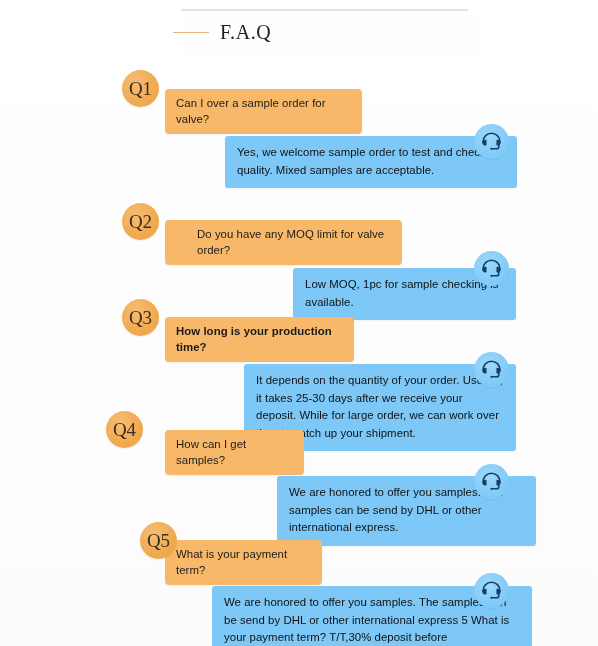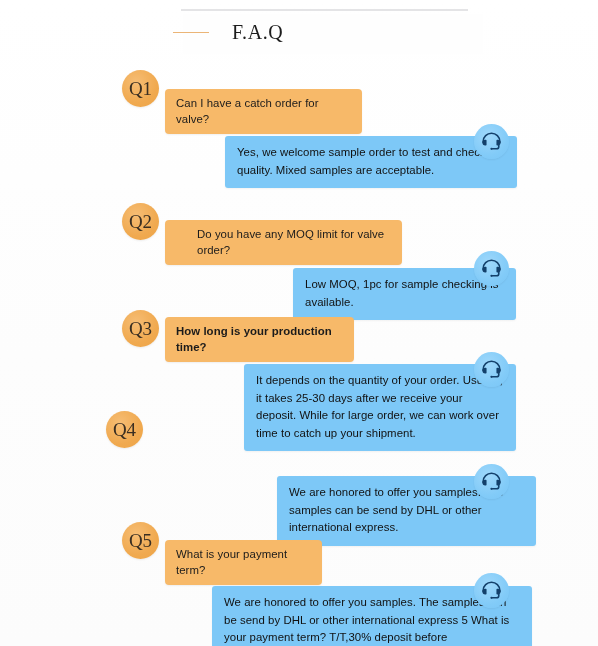--- a/index.html
+++ b/index.html
@@ -64,21 +64,21 @@
     background: #fefefe;
   }
 
   
   .header {
     position: absolute;
     left: 173px;
     top: 22px;
     display: flex;
     align-items: center;
-    gap: 23px;
+    gap: 11px;
   }
   .header-dash {
     width: 36px;
     height: 1px;
     background: #e8a85f;
     opacity: .85;
   }
   .header-title {
     font-family: "Liberation Serif", serif;
     font-size: 20px;
@@ -170,21 +170,21 @@
     <span class="header-dash"></span>
     <span class="header-title">F.A.Q</span>
   </div>
 
   <div class="qa-list">
 
     <div class="q-badge" style="left:122px; top:70px;">
       <span>Q1</span>
     </div>
     <div class="bubble-q" style="left:165px; top:89px; width:175px;">
-      <span>Can I have a catch order for valve?</span>
+      <span>Can I over a sample order for valve?</span>
     </div>
 
     <div class="bubble-a" style="left:181px; top:136px; width:268px;">
       <span>Yes, we welcome sample order to test and check quality. Mixed samples are acceptable.</span>
     </div>
     <div class="avatar" style="left:474px; top:124px;">
       <svg width="25" height="25" viewBox="0 0 24 24" fill="none" stroke="#13406b" stroke-width="1.5" stroke-linecap="round" stroke-linejoin="round">
         <path d="M4 13v-1a8 8 0 0 1 16 0v1"></path>
         <path d="M4 13a2 2 0 0 0 2 2h.5V11H6a2 2 0 0 0-2 2z" fill="#13406b"></path>
         <path d="M20 13a2 2 0 0 1-2 2h-.5V11H18a2 2 0 0 1 2 2z" fill="#13406b"></path>
@@ -206,21 +206,21 @@
     <div class="avatar" style="left:474px; top:251px;">
       <svg width="25" height="25" viewBox="0 0 24 24" fill="none" stroke="#13406b" stroke-width="1.5" stroke-linecap="round" stroke-linejoin="round">
         <path d="M4 13v-1a8 8 0 0 1 16 0v1"></path>
         <path d="M4 13a2 2 0 0 0 2 2h.5V11H6a2 2 0 0 0-2 2z" fill="#13406b"></path>
         <path d="M20 13a2 2 0 0 1-2 2h-.5V11H18a2 2 0 0 1 2 2z" fill="#13406b"></path>
         <path d="M19 15.5v1.2a2.3 2.3 0 0 1-2.3 2.3H13"></path>
         <circle cx="12" cy="19" r="1.1" fill="#13406b" stroke="none"></circle>
       </svg>
     </div>
 
-    <div class="q-badge" style="left:122px; top:310px;">
+    <div class="q-badge" style="left:122px; top:299px;">
       <span>Q3</span>
     </div>
     <div class="bubble-q" style="left:165px; top:317px; width:167px;font-weight:bold;">
       <span>How long is your production time?</span>
     </div>
 
     <div class="bubble-a" style="left:200px; top:364px; width:248px;">
       <span>It depends on the quantity of your order. Usually, it takes 25-30 days after we receive your deposit. While for large order, we can work over time to catch up your shipment.</span>
     </div>
     <div class="avatar" style="left:474px; top:352px;">
@@ -229,35 +229,38 @@
         <path d="M4 13a2 2 0 0 0 2 2h.5V11H6a2 2 0 0 0-2 2z" fill="#13406b"></path>
         <path d="M20 13a2 2 0 0 1-2 2h-.5V11H18a2 2 0 0 1 2 2z" fill="#13406b"></path>
         <path d="M19 15.5v1.2a2.3 2.3 0 0 1-2.3 2.3H13"></path>
         <circle cx="12" cy="19" r="1.1" fill="#13406b" stroke="none"></circle>
       </svg>
     </div>
 
     <div class="q-badge" style="left:106px; top:411px;">
       <span>Q4</span>
     </div>
+    <div class="bubble-q" style="left:165px; top:430px; width:117px;">
+      <span>How can I get samples?</span>
+    </div>
 
     <div class="bubble-a" style="left:233px; top:476px; width:235px;">
       <span>We are honored to offer you samples. The samples can be send by DHL or other international express.</span>
     </div>
     <div class="avatar" style="left:474px; top:464px;">
       <svg width="25" height="25" viewBox="0 0 24 24" fill="none" stroke="#13406b" stroke-width="1.5" stroke-linecap="round" stroke-linejoin="round">
         <path d="M4 13v-1a8 8 0 0 1 16 0v1"></path>
         <path d="M4 13a2 2 0 0 0 2 2h.5V11H6a2 2 0 0 0-2 2z" fill="#13406b"></path>
         <path d="M20 13a2 2 0 0 1-2 2h-.5V11H18a2 2 0 0 1 2 2z" fill="#13406b"></path>
         <path d="M19 15.5v1.2a2.3 2.3 0 0 1-2.3 2.3H13"></path>
         <circle cx="12" cy="19" r="1.1" fill="#13406b" stroke="none"></circle>
       </svg>
     </div>
 
-    <div class="q-badge" style="left:122px; top:522px;">
+    <div class="q-badge" style="left:140px; top:522px;">
       <span>Q5</span>
     </div>
     <div class="bubble-q" style="left:165px; top:540px; width:135px;">
       <span>What is your payment term?</span>
     </div>
 
     <div class="bubble-a" style="left:168px; top:586px; width:296px;">
       <span>We are honored to offer you samples. The samples can be send by DHL or other international express 5 What is your payment term? T/T,30% deposit before producing,70% balance before delivering.</span>
     </div>
     <div class="avatar" style="left:474px; top:573px;">

